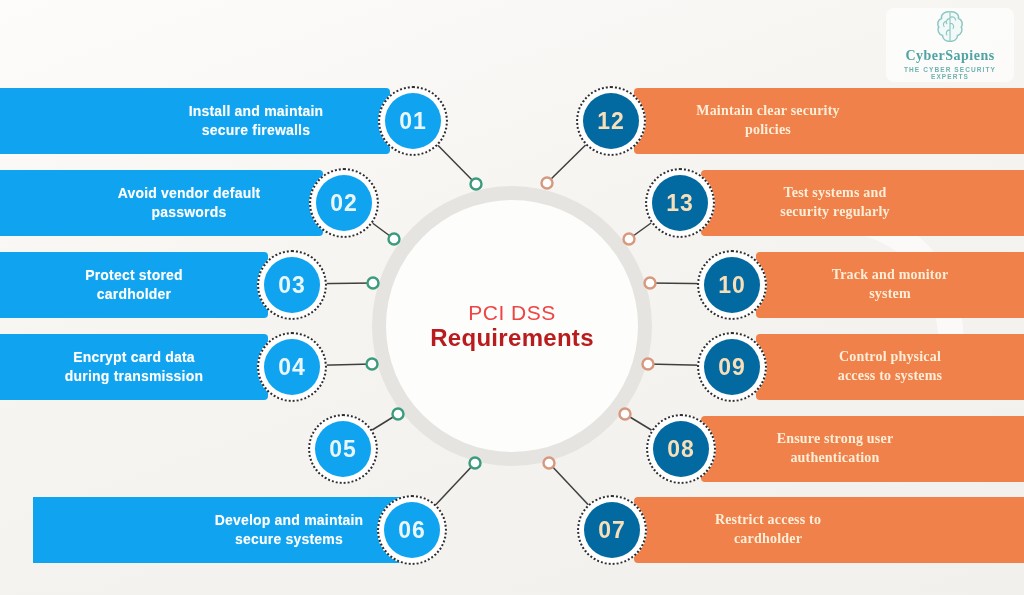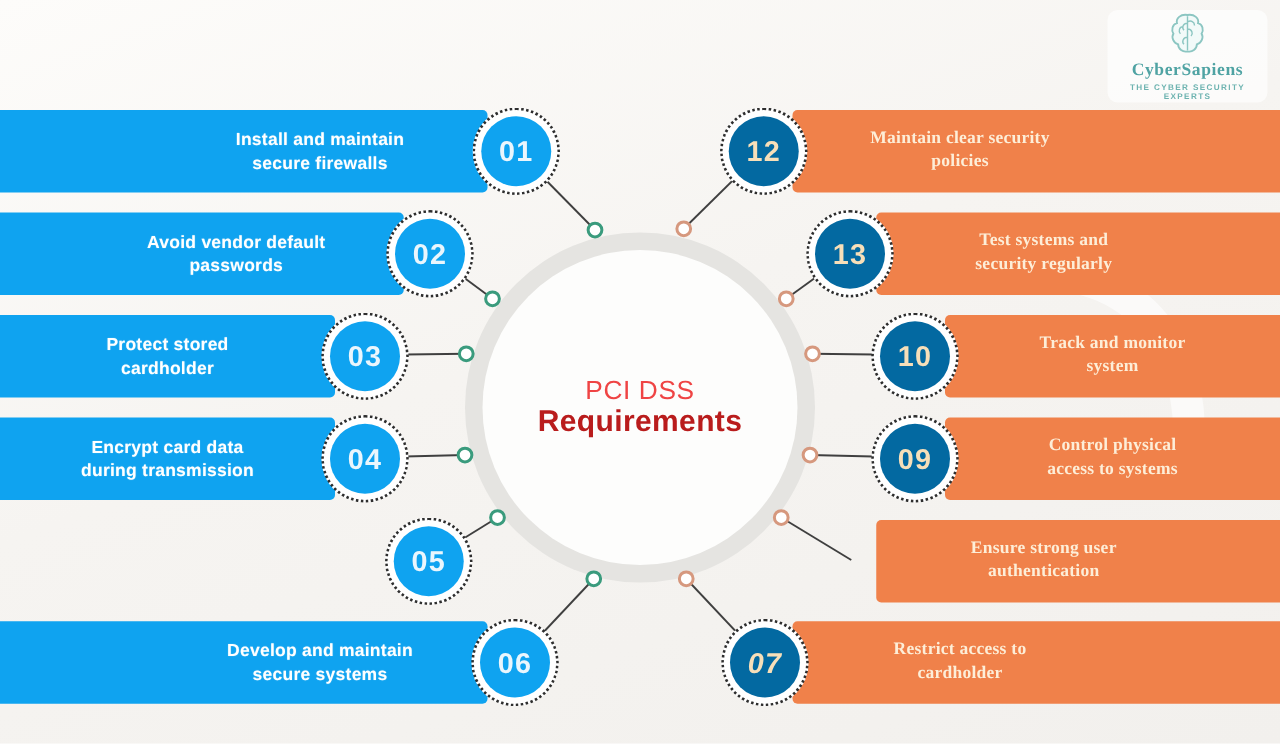--- a/index.html
+++ b/index.html
@@ -21,40 +21,40 @@
     align-items:center;justify-content:center;text-align:center;}
   .title-1{color:#ef4444;font-size:21px;font-weight:normal;letter-spacing:.5px;line-height:1.1;}
   .title-2{color:#b91c1c;font-size:24px;font-weight:bold;letter-spacing:.3px;line-height:1.15;}
   
   .bar{position:absolute;height:66px;}
   .bar.blue{background:#0fa3f0;}
   .bar.orange{background:#f0814a;font-family:Liberation Serif, serif;}
   .bar.left{left:0;border-radius:0 4px 4px 0;}
   .bar.right{right:0;border-radius:4px 0 0 4px;}
   .r1{top:88px;}  .r2{top:170px;} .r3{top:252px;}
-  .r4{top:334px;} .r5{top:416px;} .r6{top:497px;}
+  .r4{top:334px;} .r5{top:416px;} .r6{top:497px;margin-left:33px;}
   .w1{width:390px;} .w2{width:323px;} .w3{width:268px;}
   .bar-text{position:absolute;top:50%;transform:translateY(-50%);width:232px;
     text-align:center;font-weight:bold;font-size:14px;line-height:1.35;letter-spacing:.2px;}
   .bar.left  .bar-text{right:18px;color:#ffffff;text-shadow:0 0 1px rgba(255,255,255,.4);}
   .bar.right .bar-text{left:18px;color:#fdeed8;}
   
   .numcircle{position:absolute;width:66px;height:66px;border-radius:50%;
     border:2px dotted #2e2e2e;background:#fff;box-sizing:content-box;}
   .numcircle .fill{position:absolute;left:5px;top:5px;right:5px;bottom:5px;
     border-radius:50%;display:flex;align-items:center;justify-content:center;
     font-weight:bold;font-size:23px;letter-spacing:1px;}
   .numcircle .fill.blue{background:#0fa3f0;color:#eaf6fd;}
   .numcircle .fill.orange{background:#0369a1;color:#f7dfb9;}
   .cy1{top:86px;} .cy2{top:168px;} .cy3{top:250px;}
   .cy4{top:332px;} .cy5{top:414px;} .cy6{top:495px;}
   .cxL1{left:378px;} .cxL2{left:309px;} .cxL3{left:257px;}
   .cxL4{left:257px;} .cxL5{left:308px;} .cxL6{left:377px;}
   .cxR1{left:576px;} .cxR2{left:645px;} .cxR3{left:697px;}
-  .cxR4{left:697px;} .cxR5{left:646px;} .cxR6{left:577px;font-style:italic;}
+  .cxR4{left:697px;} .cxR5{left:646px;} .cxR6{left:577px;}
   .connectors{position:absolute;left:0;top:0;pointer-events:none;}
   
   .logo{position:absolute;right:10px;top:8px;width:128px;height:72px;text-align:center;
     background:rgba(255,255,255,.65);border-radius:8px;padding-top:2px;}
   .logo-name{color:#4fa3a3;font-family:Liberation Serif, serif;
     font-weight:bold;font-size:14px;letter-spacing:.5px;margin-top:0px;}
   .logo-tag{color:#6db3b0;font-size:6.5px;font-weight:bold;letter-spacing:1.1px;margin-top:2px;}
 </style>
 </head>
 <body>
@@ -180,20 +180,25 @@
   <div class="numcircle cy3 cxR3">
       <div class="fill orange">
         <span>10</span>
       </div>
     </div>
   <div class="numcircle cy4 cxR4">
       <div class="fill orange">
         <span>09</span>
       </div>
     </div>
+  <div class="numcircle cy5 cxR5">
+      <div class="fill orange">
+        <span>08</span>
+      </div>
+    </div>
   <div class="numcircle cy6 cxR6">
       <div class="fill orange">
         <span>07</span>
       </div>
     </div>
 
   <div class="logo">
     <svg width="30" height="34" viewBox="0 0 32 36">
       <path d="M16 2 C10 1 6 5 7 9 C3 10 2 15 4 18 C2 21 4 26 8 27 C8 31 12 34 16 33 C20 34 24 31 24 27 C28 26 30 21 28 18 C30 15 29 10 25 9 C26 5 22 1 16 2 Z" fill="#f2faf9" stroke="#8cc6c2" stroke-width="1.6"></path>
       <path d="M16 3 L16 32 M16 9 C12 9 11 13 13 15 M16 14 C20 14 21 18 19 20 M16 21 C12 21 11 25 13 27 M16 8 C19 6 22 8 22 11 M10 18 C8 16 9 12 12 12" fill="none" stroke="#8cc6c2" stroke-width="1.2"></path>

